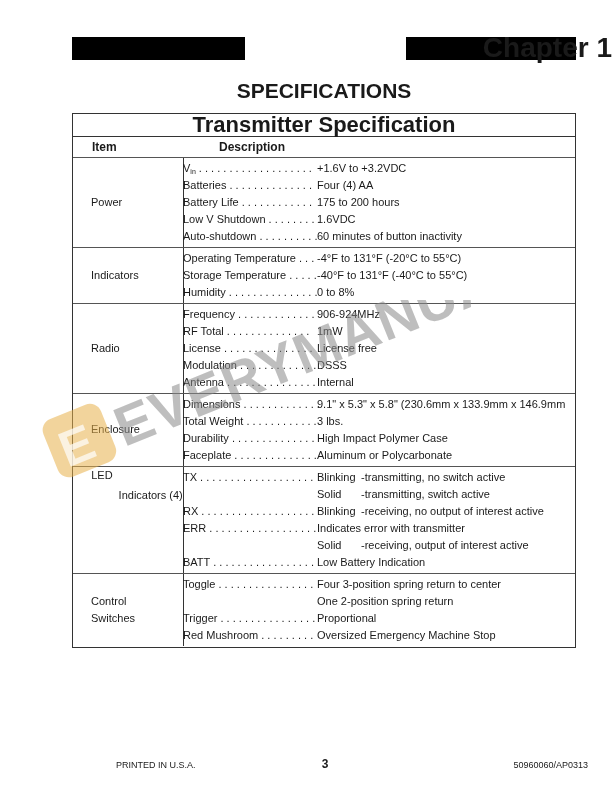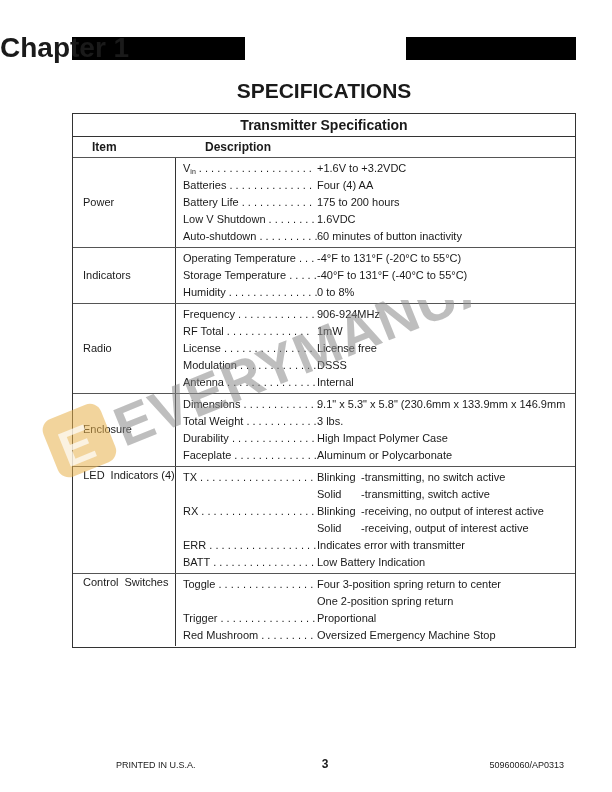--- a/index.html
+++ b/index.html
@@ -1,33 +1,33 @@
 <!DOCTYPE html>
 <html><head>
   <meta charset="utf-8">
   <style>
     html, body { margin:0; padding:0; background:#fff; }
     body { width:612px; height:792px; position:relative; overflow:hidden;
            font-family:"Liberation Sans", sans-serif; color:#1a1a1a; }
     .chapter-bar { position:absolute; top:37px; height:23px; background:#000; }
-    .chapter-title { position:absolute; top:30px; left:0; width:612px; text-align:left;
+    .chapter-title { position:absolute; top:30px; left:0; width:612px; text-align:right;
            font-weight:bold; font-size:28px; line-height:36px; }
     .section-title { position:absolute; top:78px; left:0; width:648px; text-align:center;
            font-weight:bold; font-size:21px; line-height:26px; }
     .spec-table { position:absolute; left:72px; top:113px; width:504px; height:535px;
            border:1px solid #333; box-sizing:border-box; }
-    .table-title { height:22px; line-height:22px; text-align:center; font-weight:bold; font-size:14px;
+    .table-title { height:22px; line-height:22px; text-align:center; font-weight:bold; font-size:22px;
            border-bottom:1px solid #333; }
     .header-row { height:20px; line-height:20px; font-weight:bold; font-size:12px; position:relative;
            border-bottom:1.5px solid #555; }
     .header-row .h-item { position:absolute; left:19px; }
-    .header-row .h-desc { position:absolute; left:132px; }
+    .header-row .h-desc { position:absolute; left:146px; }
     .group { position:relative; border-bottom:1.5px solid #555; }
     .group:last-child { border-bottom:none; }
-    .group .item-cell { position:absolute; left:4px; top:0; bottom:0; width:98px;
+    .group .item-cell { position:absolute; left:12px; top:0; bottom:0; width:98px;
            border-right:1px solid #333; font-size:11px; display:flex; align-items:center; }
     .group .item-cell span { padding-left:6px; line-height:17.5px; }
     .lines { margin-left:110px; padding-top:2px; padding-bottom:2px; }
     .line { height:17px; line-height:17px; font-size:11px; white-space:nowrap; position:relative; }
     .line .label { position:absolute; left:0; }
     .line .value { position:absolute; left:134px; }
     .line .value .state { display:inline-block; width:44px; }
     sub { font-size:7px; vertical-align:-2px; }
     .footer { position:absolute; top:760px; font-size:9px;padding-left:44px; }
     .page-num { position:absolute; top:757px; left:0; width:650px; text-align:center; font-weight:bold; font-size:12px; }
@@ -140,51 +140,51 @@
           </div>
           <div class="line">
             <span class="label"><span>Faceplate</span><span> . . . . . . . . . . . . . .</span></span>
             <span class="value"><span>Aluminum or Polycarbonate</span></span>
           </div>
         </div>
       </div>
       <div class="group">
         <div class="item-cell" style="flex-direction: row; align-items: flex-start; justify-content: center;">
           <span style="display: block;">LED</span>
-          <span style="display: block;">Indicators (4)</span>
+          <span style="display: block; margin-top: 20px;">Indicators (4)</span>
         </div>
         <div class="lines">
           <div class="line">
             <span class="label"><span>TX</span><span>  . . . . . . . . . . . . . . . . . . .</span></span>
             <span class="value"><span class="state">Blinking</span><span>-transmitting, no switch active</span></span>
           </div>
           <div class="line">
             <span class="label"><span></span><span></span></span>
             <span class="value"><span class="state">Solid</span><span>-transmitting, switch active</span></span>
           </div>
           <div class="line">
             <span class="label"><span>RX</span><span>  . . . . . . . . . . . . . . . . . . .</span></span>
             <span class="value"><span class="state">Blinking</span><span>-receiving, no output of interest active</span></span>
           </div>
           <div class="line">
+            <span class="label"><span>ERR</span><span> . . . . . . . . . . . . . . . . . .</span></span>
+            <span class="value"><span>Indicates error with transmitter</span></span>
+          </div>
+          <div class="line">
             <span class="label"><span></span><span></span></span>
             <span class="value"><span class="state">Solid</span><span>-receiving, output of interest active</span></span>
           </div>
           <div class="line">
-            <span class="label"><span>ERR</span><span> . . . . . . . . . . . . . . . . . .</span></span>
-            <span class="value"><span>Indicates error with transmitter</span></span>
-          </div>
-          <div class="line">
             <span class="label"><span>BATT</span><span>  . . . . . . . . . . . . . . . . .</span></span>
             <span class="value"><span>Low Battery Indication</span></span>
           </div>
         </div>
       </div>
       <div class="group">
-        <div class="item-cell" style="flex-direction: row; align-items: flex-start; justify-content: flex-start;">
+        <div class="item-cell" style="flex-direction: column; align-items: flex-start; justify-content: center;">
           <span style="display: block;">Control</span>
           <span style="display: block;">Switches</span>
         </div>
         <div class="lines">
           <div class="line">
             <span class="label"><span>Toggle</span><span>  . . . . . . . . . . . . . . . .</span></span>
             <span class="value"><span>Four 3-position spring return to center</span></span>
           </div>
           <div class="line">
             <span class="label"><span></span><span></span></span>
@@ -206,13 +206,13 @@
 <svg class="watermark" viewBox="0 0 520 190">
   <g transform="translate(40,150) rotate(-22)">
     <rect x="-28" y="-40" width="62" height="62" rx="12" fill="#e8b04a" opacity="0.55"></rect>
     <text x="-18" y="12" font-family="Liberation Sans, sans-serif" font-weight="bold" font-size="50" fill="#ffffff" opacity="0.7">E</text>
     <text id="wm-text" x="42" y="14" font-family="Liberation Sans, sans-serif" font-weight="bold" font-size="56" fill="#8a8a8a" opacity="0.55" letter-spacing="1">EVERYMANUALS.COM</text>
   </g>
 </svg>
 
 <div class="footer" style="left:72px;">PRINTED IN U.S.A.</div>
 <div class="page-num">3</div>
-<div class="footer" style="right:48px;">50960060/AP0313</div>
+<div class="footer" style="right:24px;">50960060/AP0313</div>
 
 </body></html>

